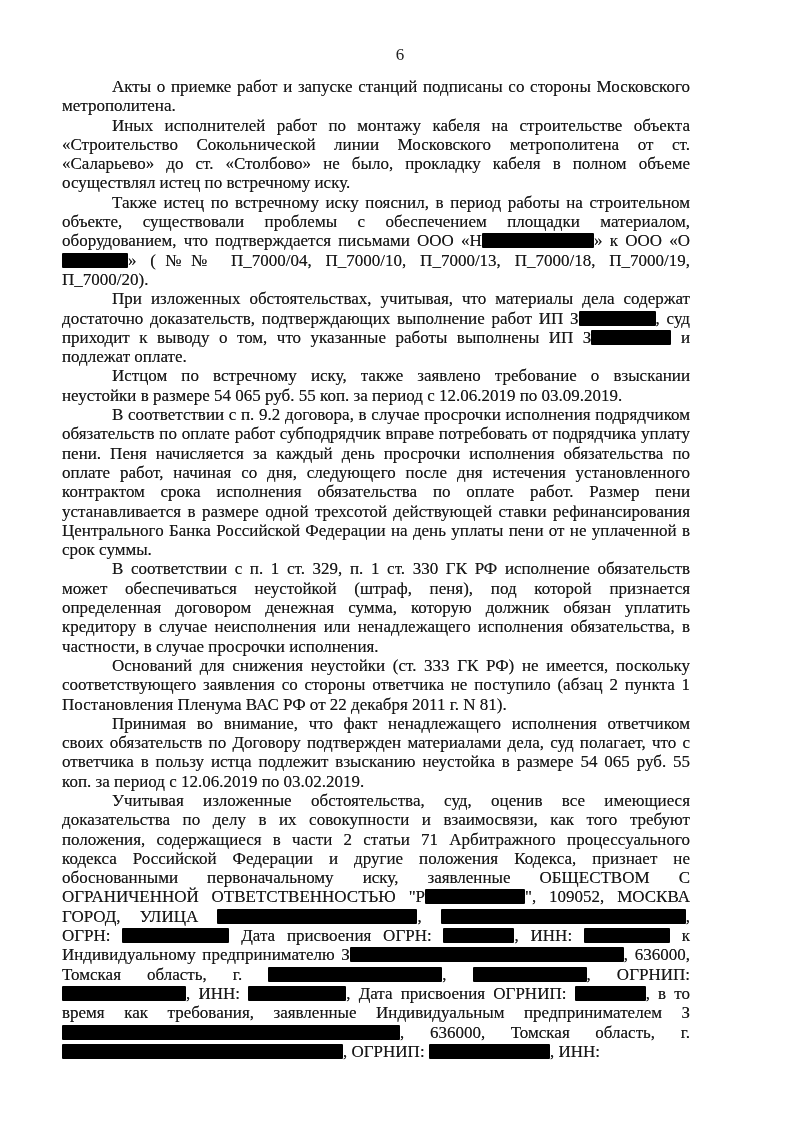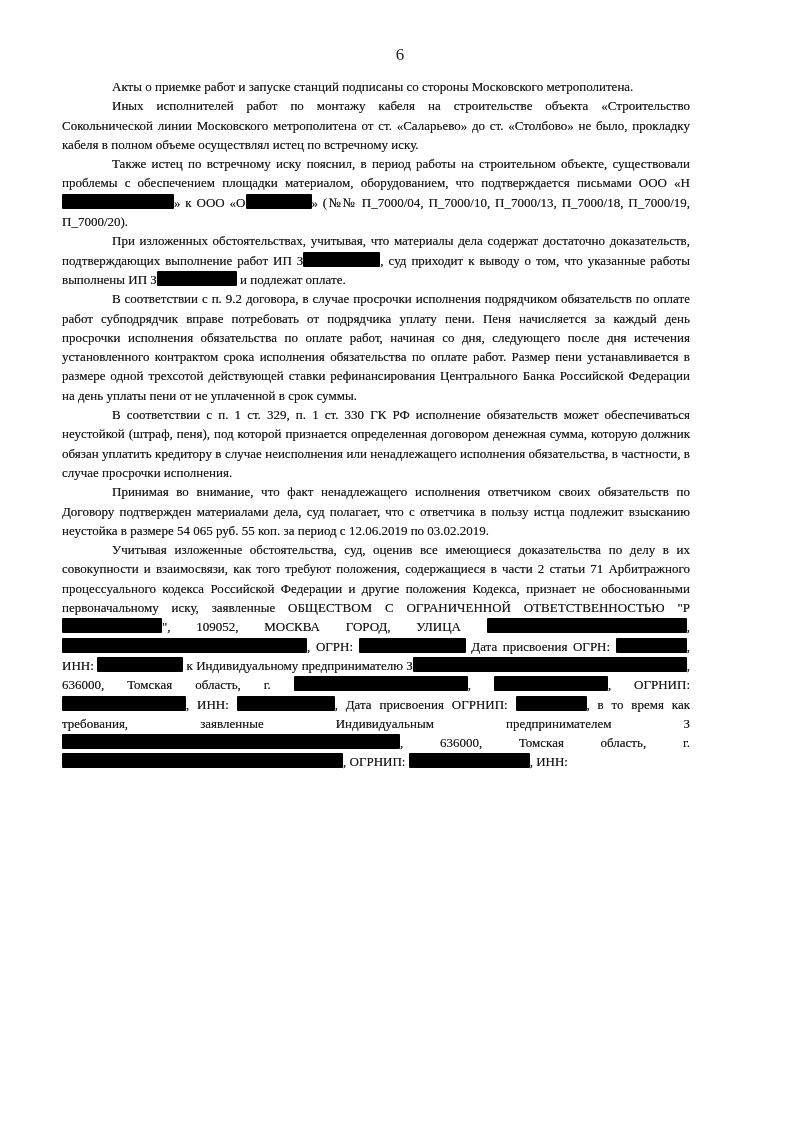--- a/index.html
+++ b/index.html
@@ -18,21 +18,21 @@
   }
   .page-number {
     padding-top: 45px;
     text-align: center;
     font-size: 17px;
     line-height: 19px;
     color: #222222;
   }
   .doc-body {
     margin: 13px 110px 0 62px;
-    font-size: 13px;
+    font-size: 17px;
     line-height: 19.3px;
     text-align: justify;
     text-shadow: 0 0 0.5px rgba(20,20,20,0.6);
   }
   .doc-body p {
     margin: 0;
     padding: 0;
     text-indent: 50px;
   }
   .redact {
@@ -46,18 +46,20 @@
 </head>
 <body>
 
 <div class="page">
   <div class="page-number">6</div>
   <div class="doc-body">
       <p><span>Акты о приемке работ и запуске станций подписаны со стороны Московского метрополитена.</span></p>
       <p><span>Иных исполнителей работ по монтажу кабеля на строительстве объекта «Строительство Сокольнической линии Московского метрополитена от ст. «Саларьево» до ст. «Столбово» не было, прокладку кабеля в полном объеме осуществлял истец по встречному иску.</span></p>
       <p><span>Также истец по встречному иску пояснил, в период работы на строительном объекте, существовали проблемы с обеспечением площадки материалом, оборудованием, что подтверждается письмами ООО «Н</span><span class="redact" style="width: 112px; background: rgb(0, 0, 0);"></span><span>» к ООО «О</span><span class="redact" style="width: 66px; background: rgb(0, 0, 0);"></span><span>» (№№ П_7000/04, П_7000/10, П_7000/13, П_7000/18, П_7000/19, П_7000/20).</span></p>
       <p><span>При изложенных обстоятельствах, учитывая, что материалы дела содержат достаточно доказательств, подтверждающих выполнение работ ИП З</span><span class="redact" style="width: 77px; background: rgb(0, 0, 0);"></span><span>, суд приходит к выводу о том, что указанные работы выполнены ИП З</span><span class="redact" style="width: 80px; background: rgb(0, 0, 0);"></span><span> и подлежат оплате.</span></p>
+      <p><span>Истцом по встречному иску, также заявлено требование о взыскании неустойки в размере 54 065 руб. 55 коп. за период с 12.06.2019 по 03.09.2019.</span></p>
       <p><span>В соответствии с п. 9.2 договора, в случае просрочки исполнения подрядчиком обязательств по оплате работ субподрядчик вправе потребовать от подрядчика уплату пени. Пеня начисляется за каждый день просрочки исполнения обязательства по оплате работ, начиная со дня, следующего после дня истечения установленного контрактом срока исполнения обязательства по оплате работ. Размер пени устанавливается в размере одной трехсотой действующей ставки рефинансирования Центрального Банка Российской Федерации на день уплаты пени от не уплаченной в срок суммы.</span></p>
       <p><span>В соответствии с п. 1 ст. 329, п. 1 ст. 330 ГК РФ исполнение обязательств может обеспечиваться неустойкой (штраф, пеня), под которой признается определенная договором денежная сумма, которую должник обязан уплатить кредитору в случае неисполнения или ненадлежащего исполнения обязательства, в частности, в случае просрочки исполнения.</span></p>
+      <p><span>Оснований для снижения неустойки (ст. 333 ГК РФ) не имеется, поскольку соответствующего заявления со стороны ответчика не поступило (абзац 2 пункта 1 Постановления Пленума ВАС РФ от 22 декабря 2011 г. N 81).</span></p>
       <p><span>Принимая во внимание, что факт ненадлежащего исполнения ответчиком своих обязательств по Договору подтвержден материалами дела, суд полагает, что с ответчика в пользу истца подлежит взысканию неустойка в размере 54 065 руб. 55 коп. за период с 12.06.2019 по 03.02.2019.</span></p>
       <p><span>Учитывая изложенные обстоятельства, суд, оценив все имеющиеся доказательства по делу в их совокупности и взаимосвязи, как того требуют положения, содержащиеся в части 2 статьи 71 Арбитражного процессуального кодекса Российской Федерации и другие положения Кодекса, признает не обоснованными первоначальному иску, заявленные ОБЩЕСТВОМ С ОГРАНИЧЕННОЙ ОТВЕТСТВЕННОСТЬЮ "Р</span><span class="redact" style="width: 100px; background: rgb(0, 0, 0);"></span><span>", 109052, МОСКВА ГОРОД, УЛИЦА </span><span class="redact" style="width: 200px; background: rgb(0, 0, 0);"></span><span>, </span><span class="redact" style="width: 245px; background: rgb(0, 0, 0);"></span><span>, ОГРН: </span><span class="redact" style="width: 107px; background: rgb(0, 0, 0);"></span><span> Дата присвоения ОГРН: </span><span class="redact" style="width: 71px; background: rgb(0, 0, 0);"></span><span>, ИНН: </span><span class="redact" style="width: 86px; background: rgb(0, 0, 0);"></span><span> к Индивидуальному предпринимателю З</span><span class="redact" style="width: 274px; background: rgb(0, 0, 0);"></span><span>, 636000, Томская область, г. </span><span class="redact" style="width: 174px; background: rgb(0, 0, 0);"></span><span>, </span><span class="redact" style="width: 114px; background: rgb(0, 0, 0);"></span><span>, ОГРНИП: </span><span class="redact" style="width: 124px; background: rgb(0, 0, 0);"></span><span>, ИНН: </span><span class="redact" style="width: 98px; background: rgb(0, 0, 0);"></span><span>, Дата присвоения ОГРНИП: </span><span class="redact" style="width: 71px; background: rgb(0, 0, 0);"></span><span>, в то время как требования, заявленные Индивидуальным предпринимателем З</span><span class="redact" style="width: 338px; background: rgb(0, 0, 0);"></span><span>, 636000, Томская область, г. </span><span class="redact" style="width: 281px; background: rgb(0, 0, 0);"></span><span>, ОГРНИП: </span><span class="redact" style="width: 121px; background: rgb(0, 0, 0);"></span><span>, ИНН:</span></p>
     </div>
 </div>
 
 </body></html>

